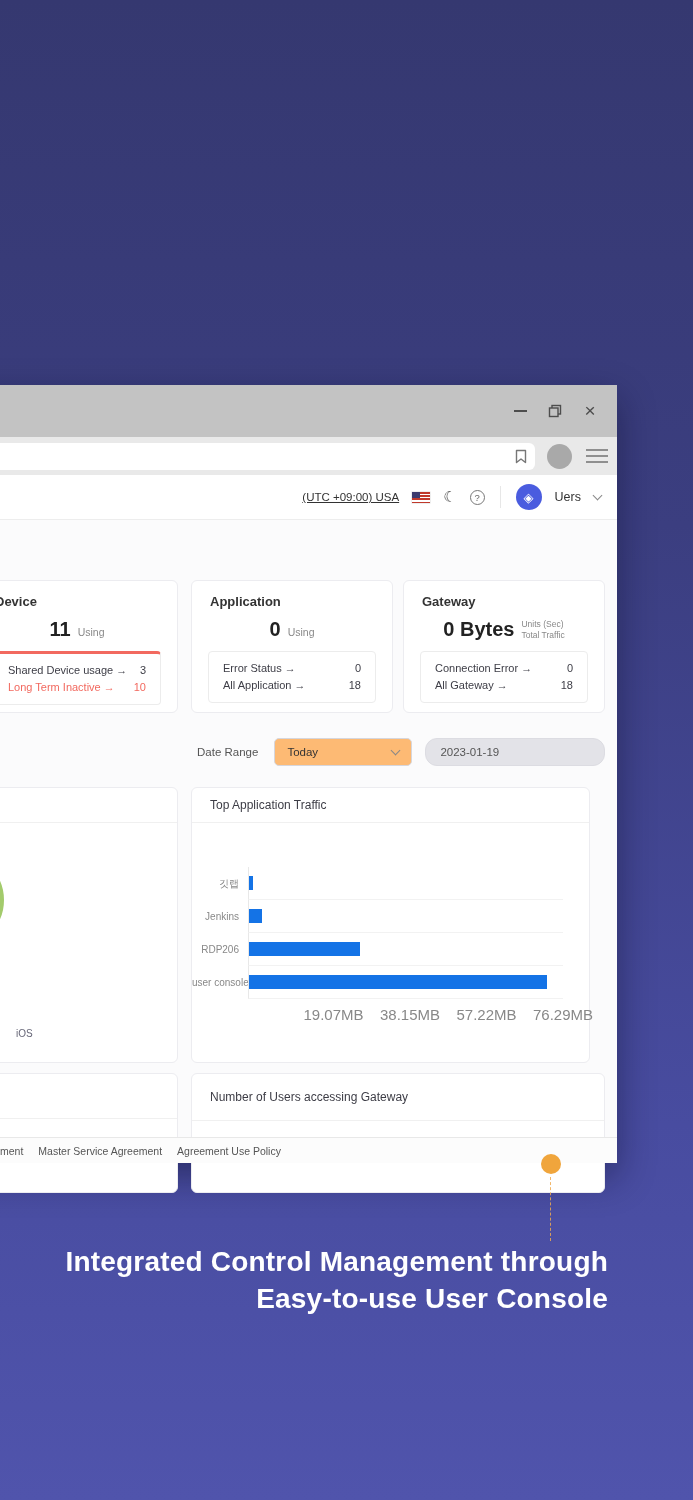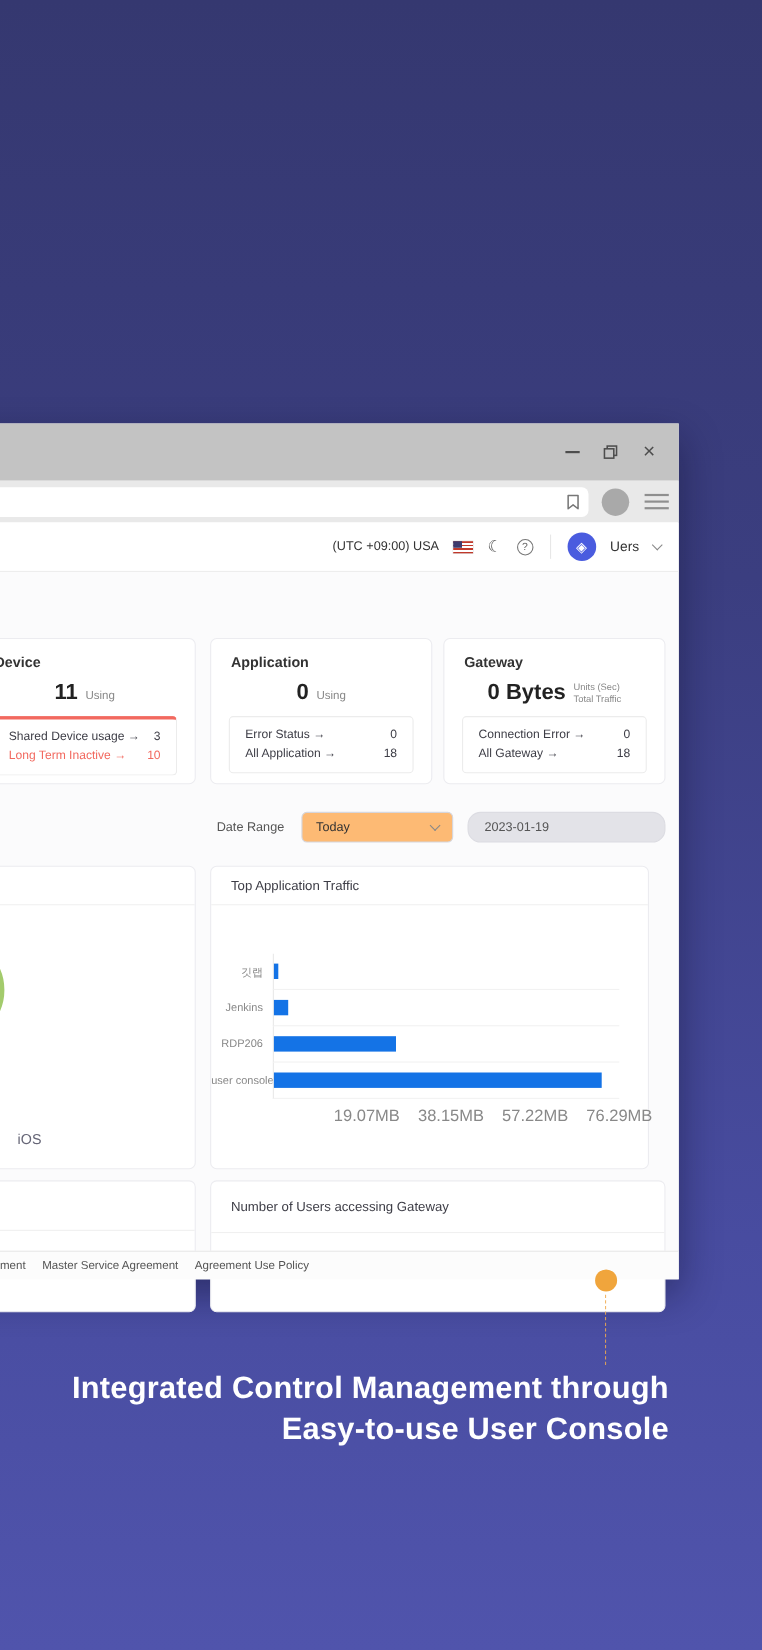--- a/index.html
+++ b/index.html
@@ -21,21 +21,21 @@
 
   .toolbar { height:38px; background:#e9e9e9; display:flex; align-items:center; }
   .urlbar { position:relative; margin-left:10px; height:27px; flex:0 0 585px; background:#fff;
             border-radius:6px; display:flex; align-items:center; justify-content:flex-end; padding-right:8px; }
   .tool-avatar { width:25px; height:25px; border-radius:50%; background:#a9a9a9; margin-left:12px; }
   .hamburger { margin-left:14px; display:flex; flex-direction:column; gap:4px; }
   .hamburger div { width:22px; height:2px; background:#8f8f8f; }
 
   .appheader { height:45px; background:#fff; border-bottom:1px solid #ededed;
                display:flex; align-items:center; justify-content:flex-end; padding-right:16px; gap:13px; }
-  .tz { font-size:11.5px; color:#333; }
+  .tz { font-size:11.5px; color:#333;text-decoration:underline; }
   .flag { position:relative; width:18px; height:11px;
           background:repeating-linear-gradient(to bottom,#c0392b 0 1.6px,#fff 1.6px 3.2px);
           box-shadow:0 0 0 .5px #ddd; }
   .flag .canton { position:absolute; left:0; top:0; width:8px; height:6px; background:#3c3b6e; }
   .moon { font-size:15px; color:#555; }
   .help { width:15px; height:15px; border:1.2px solid #777; border-radius:50%; font-size:9.5px;
           color:#666; display:flex; align-items:center; justify-content:center; }
   .hdr-divider { width:1px; height:22px; background:#e7e7e7; margin:0 2px; }
   .user-badge { width:26px; height:26px; border-radius:50%; background:#4a5cdf; color:#fff;
                 font-size:13px; display:flex; align-items:center; justify-content:center; }
@@ -66,21 +66,21 @@
   .select-value { font-size:11.5px; color:#333; }
   .date-input { margin-left:13px; flex:1; height:28px; background:#e3e3e8; border:1px solid #dcdce2;
                 border-radius:12px; display:flex; align-items:center; padding:0 14px;
                 font-size:11.5px; color:#555; }
 
   .card-head { height:35px; display:flex; align-items:center; padding:0 18px;
                border-bottom:1px solid #f0f0f0; font-size:12px; color:#3d3d46; }
   .donut-card { left:-30px; top:267px; width:268px; height:276px; }
   .donut-ring { position:absolute; left:-1px; top:65px; width:94px; height:94px;
                 border:26px solid #a3cb6c; border-radius:50%; }
-  .donut-legend { position:absolute; left:105px; top:240px; font-size:13px; color:#667; }
+  .donut-legend { position:absolute; left:105px; top:240px; font-size:10px; color:#667; }
 
   .traffic-card { left:251px; top:267px; width:399px; height:276px; }
   .t-plot { margin-top:44px; }
   .t-row { display:flex; align-items:center; height:33px; }
   .t-label { width:56px; text-align:right; padding-right:9px; font-size:10px; color:#888;
              white-space:nowrap; overflow:hidden; }
   .t-area { flex:1; margin-right:26px; height:100%; border-left:1px solid #e8e8e8;
             border-bottom:1px solid #f2f2f2; display:flex; align-items:center; }
   .t-bar { height:14px; background:#1473e6; }
   .t-ticks { position:relative; margin-left:65px; margin-right:26px; height:18px; }

